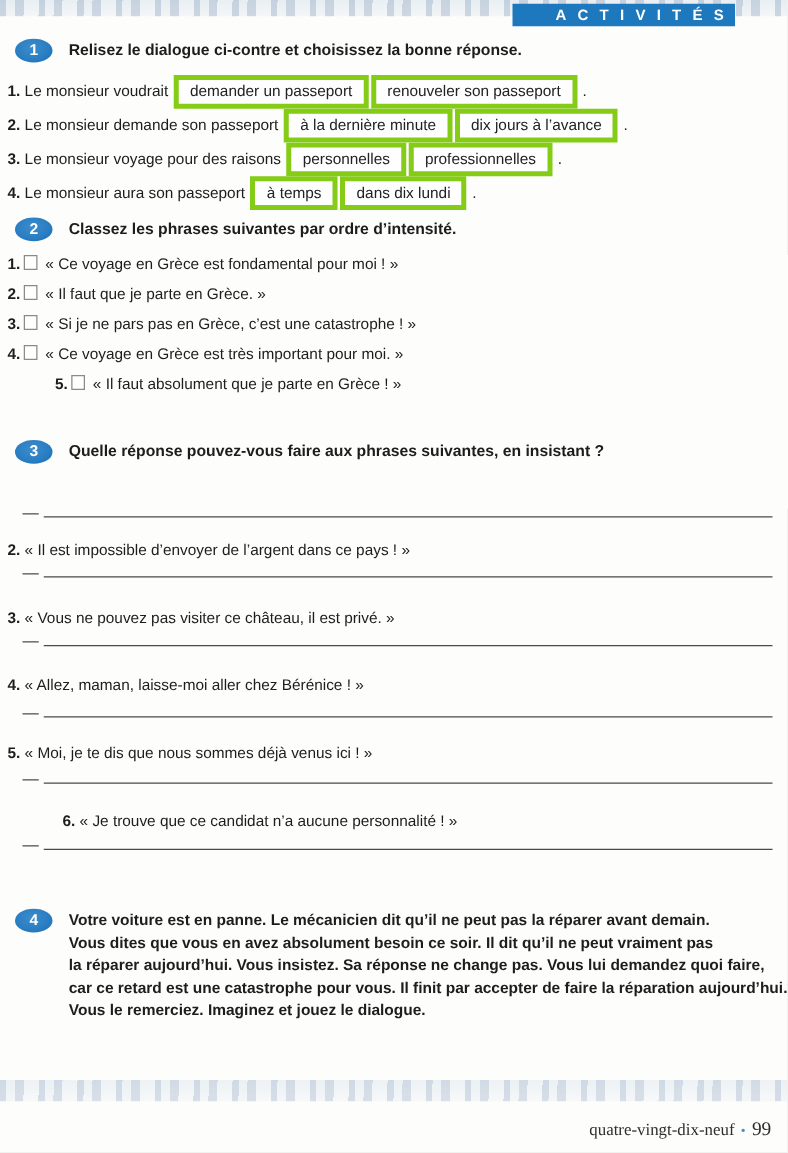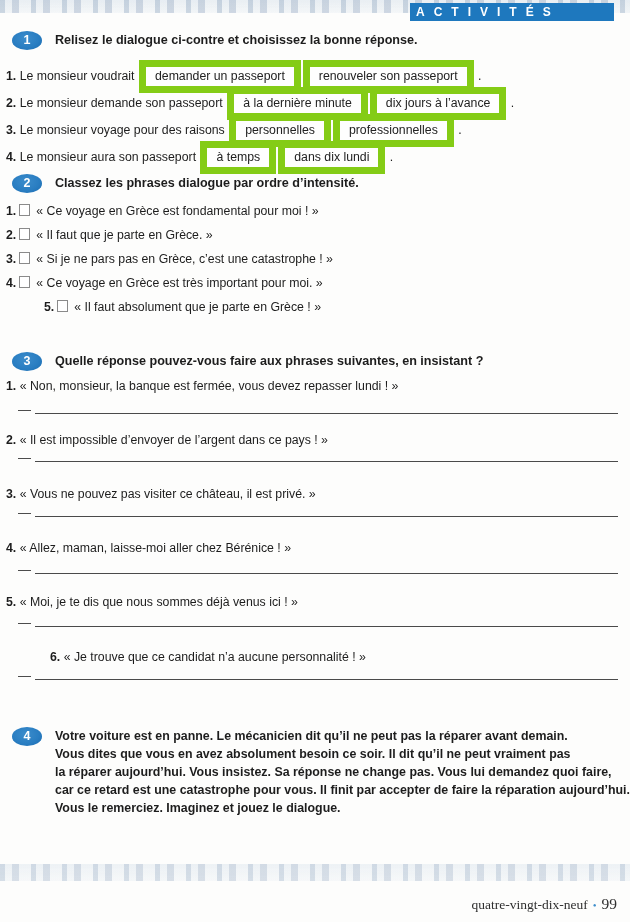--- a/index.html
+++ b/index.html
@@ -17,42 +17,42 @@
         rgba(110,140,175,.32) 0 5px, rgba(185,205,225,.10) 5px 12px,
         rgba(90,120,160,.26) 12px 19px, rgba(205,220,235,.08) 19px 31px),
       linear-gradient(180deg, rgba(160,185,210,.18), rgba(160,185,210,.05));
     filter:blur(.4px);
   }
   .band-top { top:0; height:13px; }
   .band-bottom { top:864px; height:17px; opacity:.8; }
 
   
   .activites-bar {
-    position:absolute; left:410px; top:3px; width:204px; height:18px;
+    position:absolute; left:410px; top:3px; width:178px; height:18px;
     background:#1e78be; color:#fff; font-weight:bold; font-size:12px;
-    letter-spacing:9px; text-align:left; line-height:18px;
+    letter-spacing:9px; text-align:right; line-height:18px;
     text-indent:6px; white-space:nowrap; overflow:hidden;
   }
 
   
   .ex-header { position:absolute; left:0; width:630px; height:20px; }
   .badge {
     position:absolute; left:12px; top:0; width:30px; height:19px;
     background:radial-gradient(ellipse at 45% 38%, #3b8ccb 0%, #2a7ec2 55%, #1a6bb0 100%);
     border-radius:50%; color:#fff; font-weight:bold; font-size:12.5px;
     text-align:center; line-height:19px;
   }
   .ex-title { position:absolute; left:55px; top:2px; font-weight:bold; font-size:12.6px; }
 
   .row { position:absolute; left:6px; width:618px; font-size:12.3px; white-space:nowrap; }
   .num { font-weight:bold; }
 
   
   .opt {
-    display:inline-block; border:7px solid #84cc16; background:#fefefe;
+    display:inline-block; border:4px solid #84cc16; background:#fefefe;
     padding:2px 9px 3px 9px; margin:0 1px; font-size:12.3px; color:#222;
     vertical-align:baseline; line-height:14px;
   }
 
   
   .chk {
     display:inline-block; width:11px; height:12px; border:1px solid #8a8a8a;
     background:#fff; vertical-align:-1px; margin:0 6px 0 3px;
   }
 
@@ -105,21 +105,21 @@
   </div>
   <div class="row" style="top:141px;">
     <span class="num">4.</span>
     <span>Le monsieur aura son passeport</span>
     <span class="opt">à temps</span><span class="opt">dans dix lundi</span>
     <span>.</span>
   </div>
 
   <div class="ex-header" style="top:174px;">
     <div class="badge">2</div>
-    <div class="ex-title">Classez les phrases dialogue par ordre d’intensité.</div>
+    <div class="ex-title">Classez les phrases suivantes par ordre d’intensité.</div>
   </div>
 
   <div class="row" style="top:204px;">
     <span class="num">1.</span><span class="chk"></span><span>« Ce voyage en Grèce est fondamental pour moi ! »</span>
   </div>
   <div class="row" style="top:228px;">
     <span class="num">2.</span><span class="chk"></span><span>« Il faut que je parte en Grèce. »</span>
   </div>
   <div class="row" style="top:252px;">
     <span class="num">3.</span><span class="chk"></span><span>« Si je ne pars pas en Grèce, c’est une catastrophe ! »</span>
@@ -129,24 +129,20 @@
   </div>
   <div class="row" style="top:300px;margin-left:38px;">
     <span class="num">5.</span><span class="chk"></span><span>« Il faut absolument que je parte en Grèce ! »</span>
   </div>
 
   <div class="ex-header" style="top:352px;">
     <div class="badge">3</div>
     <div class="ex-title">Quelle réponse pouvez-vous faire aux phrases suivantes, en insistant ?</div>
   </div>
 
-  <div class="row" style="top:379px;">
-    <span class="num">1.</span>
-    <span>« Non, monsieur, la banque est fermée, vous devez repasser lundi ! »</span>
-  </div>
   <div class="ans" style="top:402px;">
     <span class="dash">—</span>
     <span class="line"></span>
   </div>
 
   <div class="row" style="top:433px;">
     <span class="num">2.</span>
     <span>« Il est impossible d’envoyer de l’argent dans ce pays ! »</span>
   </div>
   <div class="ans" style="top:450px;">

